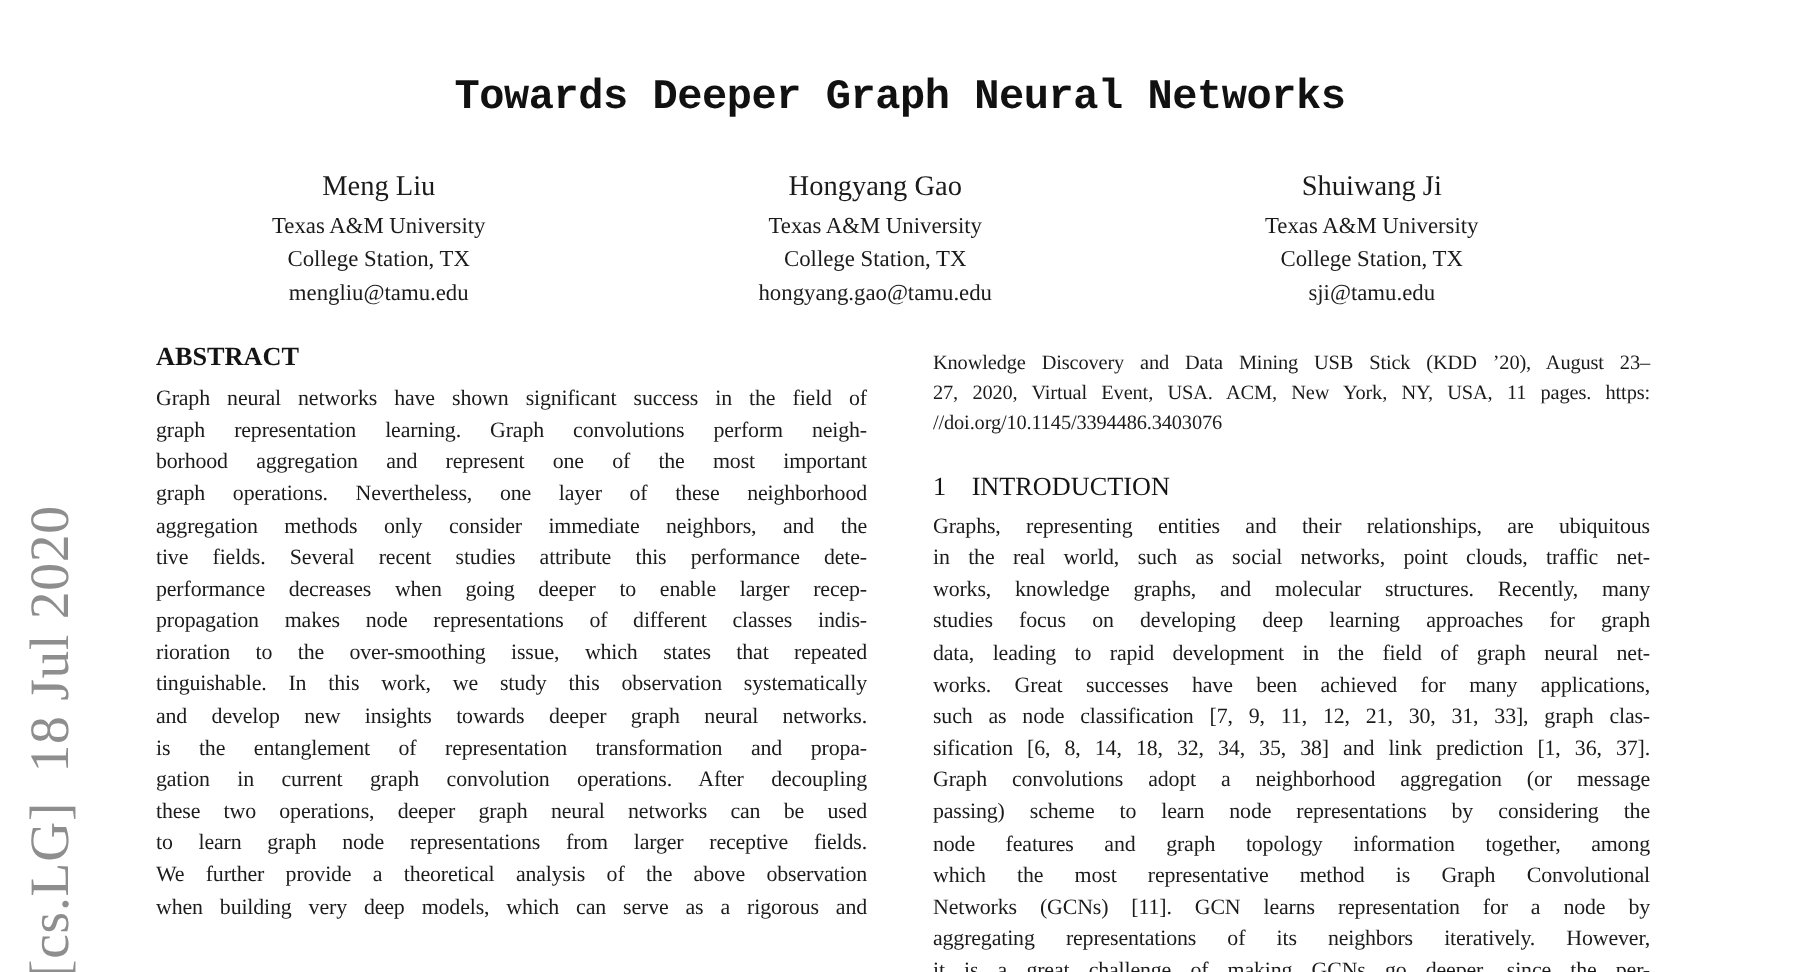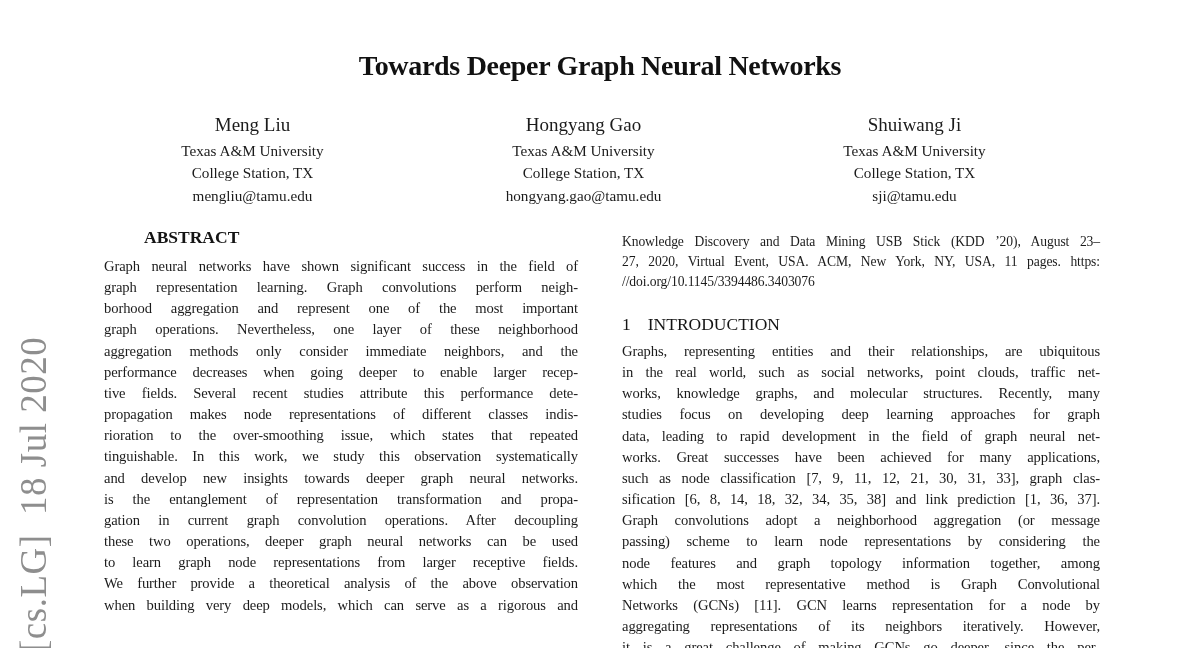--- a/index.html
+++ b/index.html
@@ -23,21 +23,21 @@
     color: #8e8e8e;
     white-space: pre;
     letter-spacing: 0.5px;
   }
   .title {
     position: absolute;
     left: 0;
     top: 50px;
     width: 100%;
     text-align: center;
-    font-family: Liberation Serif, serif;
+    font-family: Liberation Mono, monospace;
     font-weight: bold;
     font-size: 28px;
     letter-spacing: -0.3px;
     color: #111111;
   }
   .authors {
     position: absolute;
     left: 87px;
     top: 112px;
     width: 993px;
@@ -47,21 +47,20 @@
   .author .name { font-size: 19px; line-height: 25px; margin-bottom: 3px; }
   .author .aff, .author .email { font-size: 15.2px; line-height: 22.4px; }
 
   .abstract-heading {
     position: absolute;
     left: 104px;
     top: 227px;
     font-size: 17.5px;
     font-weight: bold;
     color: #141414;
-    margin-left: 40px;
   }
   .abstract-lines {
     position: absolute;
     left: 104px;
     top: 256px;
     width: 474px;
   }
   .line {
     font-size: 14.6px;
     line-height: 21.15px;
@@ -133,22 +132,22 @@
   </div>
 
   <div class="abstract-heading">ABSTRACT</div>
 
   <div class="abstract-lines">
     <div class="line">Graph neural networks have shown significant success in the field of</div>
     <div class="line">graph representation learning. Graph convolutions perform neigh-</div>
     <div class="line">borhood aggregation and represent one of the most important</div>
     <div class="line">graph operations. Nevertheless, one layer of these neighborhood</div>
     <div class="line">aggregation methods only consider immediate neighbors, and the</div>
+    <div class="line">tive fields. Several recent studies attribute this performance dete-</div>
     <div class="line">performance decreases when going deeper to enable larger recep-</div>
-    <div class="line">tive fields. Several recent studies attribute this performance dete-</div>
     <div class="line">propagation makes node representations of different classes indis-</div>
     <div class="line">rioration to the over-smoothing issue, which states that repeated</div>
     <div class="line">tinguishable. In this work, we study this observation systematically</div>
     <div class="line">and develop new insights towards deeper graph neural networks.</div>
     <div class="line">is the entanglement of representation transformation and propa-</div>
     <div class="line">gation in current graph convolution operations. After decoupling</div>
     <div class="line">these two operations, deeper graph neural networks can be used</div>
     <div class="line">to learn graph node representations from larger receptive fields.</div>
     <div class="line">We further provide a theoretical analysis of the above observation</div>
     <div class="line">when building very deep models, which can serve as a rigorous and</div>

